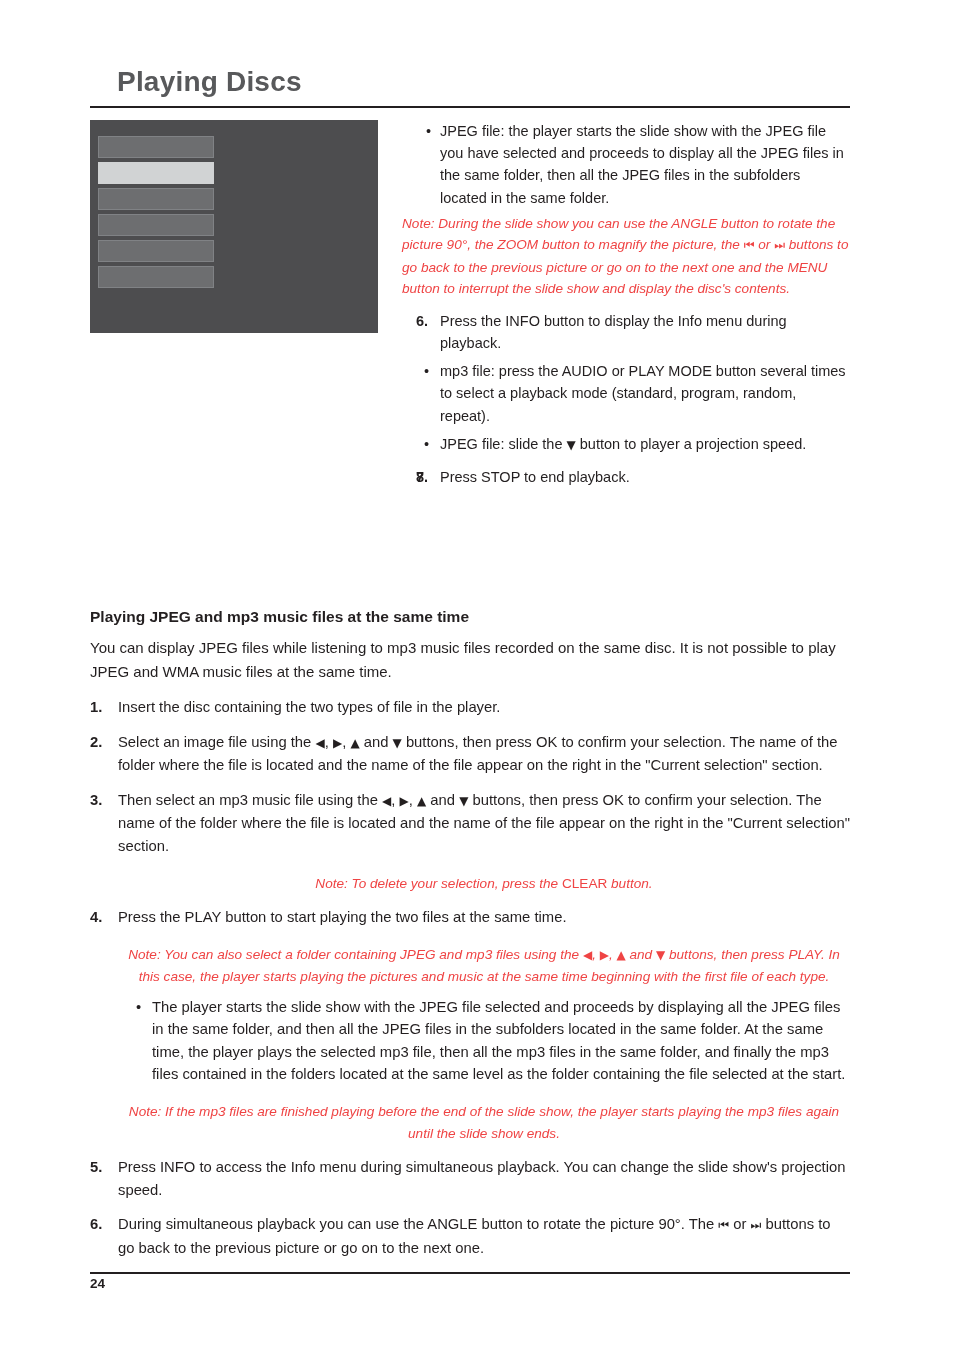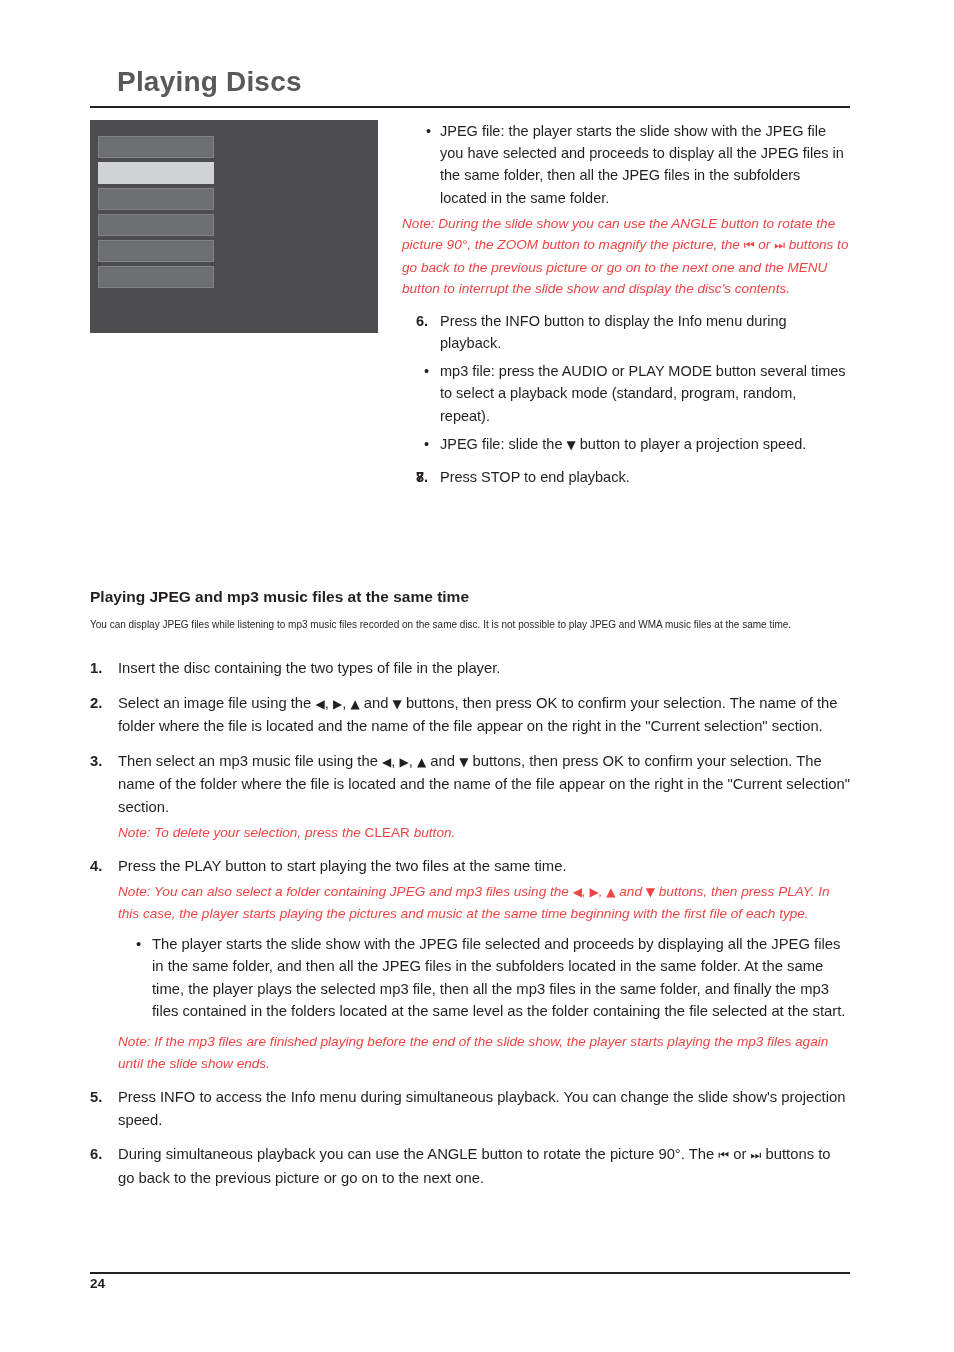--- a/index.html
+++ b/index.html
@@ -119,51 +119,52 @@
   }
   .subbullet .dot {
     position: absolute;
     left: 22px;
     top: 0;
   }
   
   .lower {
     position: absolute;
     left: 90px;
-    top: 588px;
+    top: 608px;
     width: 760px;
   }
   h2.sub {
     font-size: 15.5px;
     font-weight: bold;
     margin: 0 0 10px 0;
     color: #231f20;
   }
   p.body {
-    font-size: 10px;
-    line-height: 17px;
-    margin: 0 0 24px 0;
+    font-size: 15px;
+    line-height: 24px;
+    margin: 0 0 12px 0;
   }
   .step {
     position: relative;
     padding-left: 28px;
     font-size: 14.8px;
     line-height: 22.6px;
     margin-bottom: 12px;
   }
   .step .num {
     position: absolute;
     left: 0;
     top: 0;
     width: 18px;
     text-align: left;
     font-weight: bold;
   }
   .step .note {
-    margin-top: 3px;
+    margin-top: 15px;
+    text-align: center;
   }
   .deepbullet {
     position: relative;
     padding-left: 34px;
     font-size: 14.8px;
     line-height: 22.6px;
     margin-bottom: 8px;
   }
   .deepbullet .dot {
     position: absolute;

